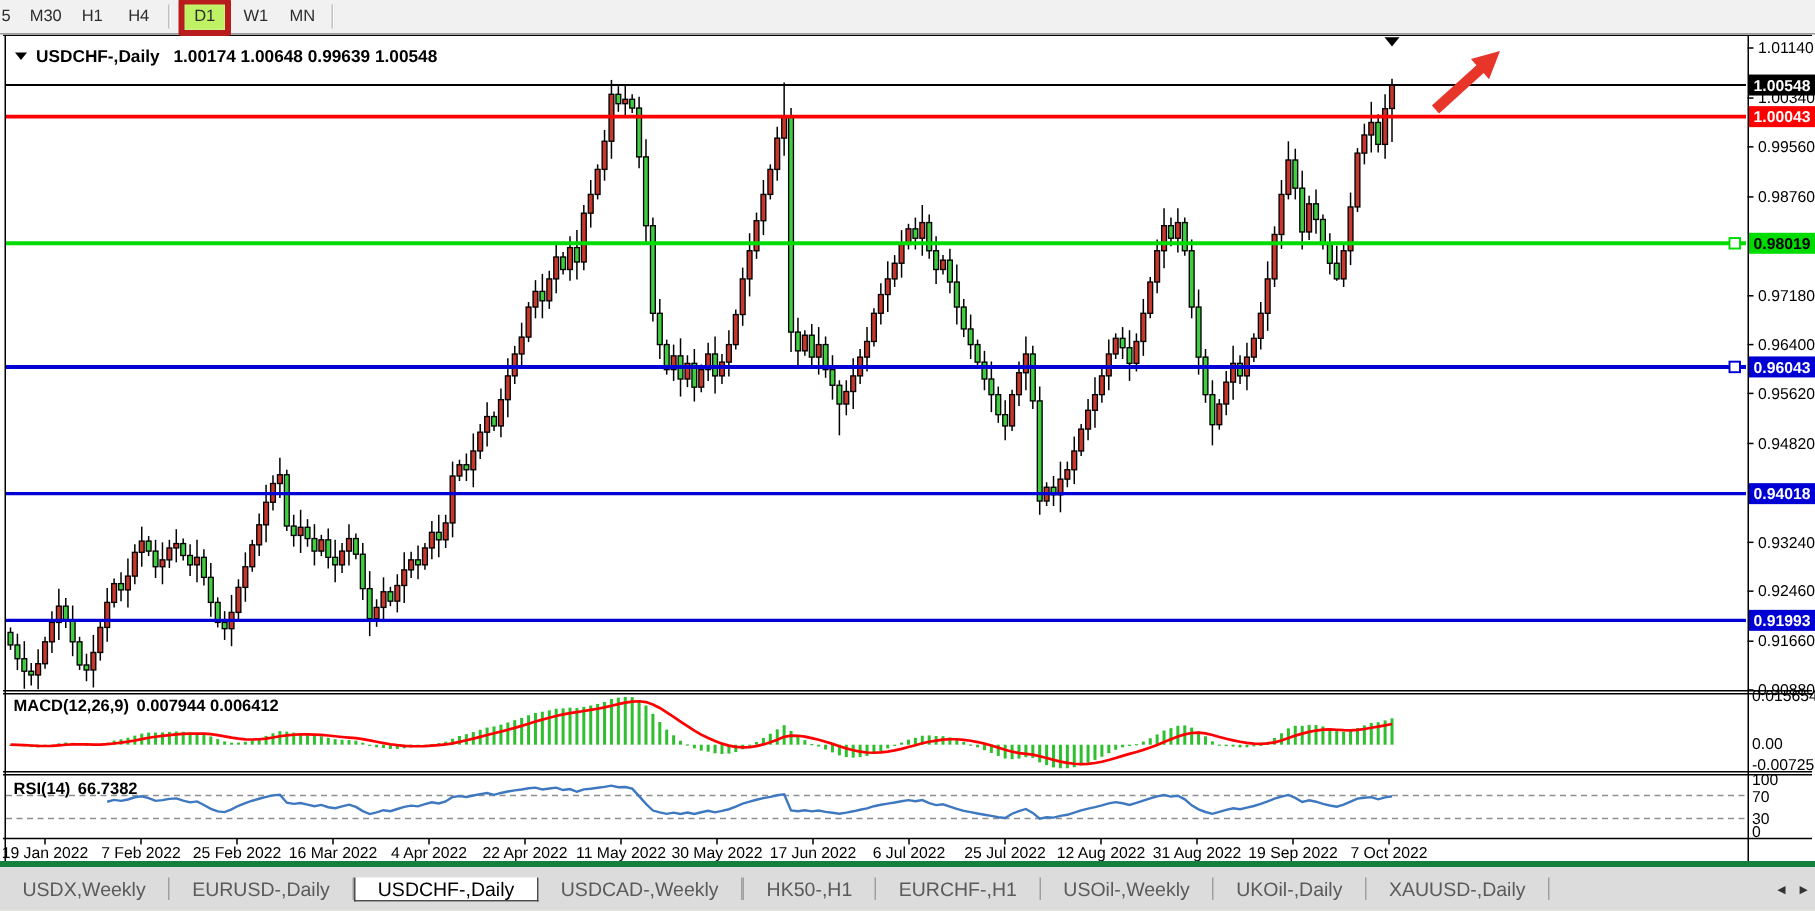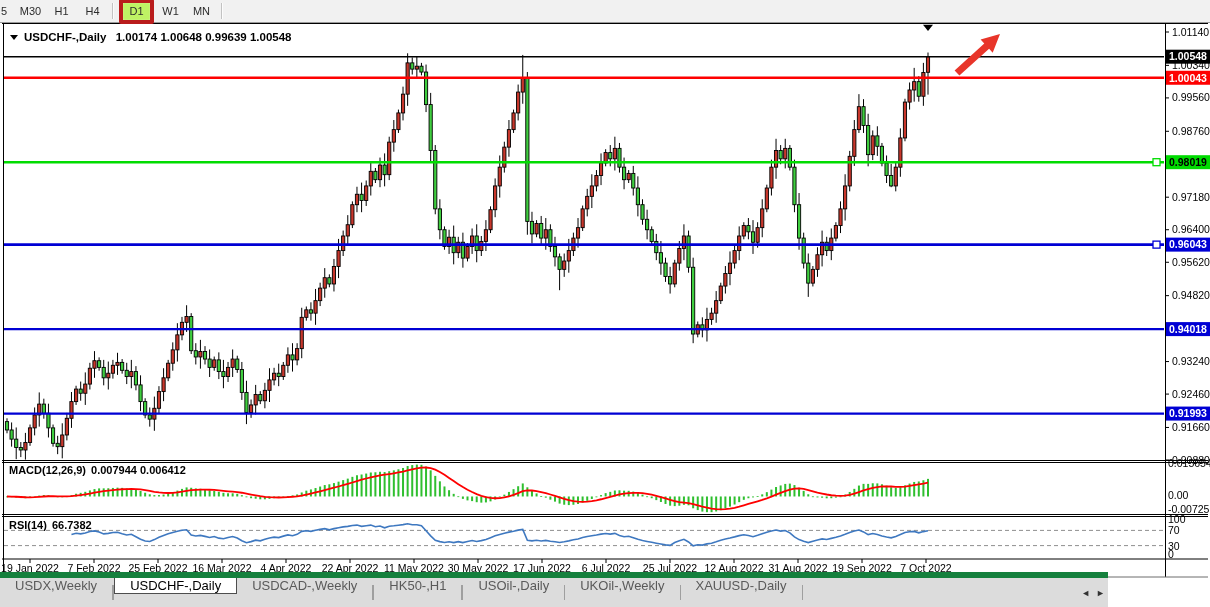--- a/index.html
+++ b/index.html
@@ -7,22 +7,22 @@
   #app{position:relative;width:1210px;height:607px;background:#fff;}
   
   #toolbar{position:absolute;top:0;left:0;width:1210px;height:22px;background:#f1f1f1;
     border-bottom:1px solid #9a9a9a;display:flex;align-items:center;z-index:3;}
   .tf-btn{height:17px;min-width:27px;margin:0 1px;display:flex;align-items:center;justify-content:center;
     font-size:11px;color:#2c2c2c;border:1px solid transparent;border-radius:2px;cursor:default;}
   .tf-btn.first{min-width:12px;margin-left:0;padding-left:0;justify-content:flex-start;}
   .tf-btn.active{background:#bef264;border:4px solid #b91c1c;box-shadow:inset 0 0 1px #fff;}
   .tb-sep{width:1px;height:16px;background:#c2c2c2;border-right:1px solid #fcfcfc;margin:0 4px;}
   
-  #tabbar{position:absolute;left:0;bottom:0;width:1108px;height:29px;background:#dcdcdc;
-    border-top:6px solid #15803d;display:flex;align-items:flex-start;z-index:3;}
+  #tabbar{position:absolute;left:0;bottom:0;width:1210px;height:29px;background:#dcdcdc;
+    border-top:4px solid #15803d;display:flex;align-items:center;z-index:3;}
   .tab{display:flex;align-items:center;padding:0 15px;font-size:13px;color:#5a5a5a;white-space:nowrap;cursor:default;}
   .tab.active{background:#ffffff;color:#000;border-left:1px solid #4d4d4d;border-right:1px solid #4d4d4d;
     border-bottom:1px solid #4d4d4d;margin-top:0;font-weight:400;}
   .tab-sep{width:1px;align-self:center;height:15px;background:#9f9f9f;}
   #tab-scroll{position:absolute;right:3px;top:0;height:29px;display:flex;align-items:center;gap:6px;
     font-size:9px;color:#333;}
   #tab-scroll span{cursor:default;}
   
   #chart-svg{position:absolute;top:0;left:0;z-index:1;}
   text{font-family:"Liberation Sans","DejaVu Sans",sans-serif;}
@@ -779,31 +779,33 @@
     </text>
 
     <text x="9" y="529" font-size="11" font-weight="bold" fill="#000">
       <tspan>RSI(14)</tspan><tspan dx="5">66.7382</tspan>
     </text>
   </svg>
 
   <div id="tabbar">
     <div class="tab">USDX,Weekly</div>
       <div class="tab-sep"></div>
+      <div class="tab">EURUSD-,Daily</div>
       <div class="tab-sep"></div>
       <div class="tab active">USDCHF-,Daily</div>
       <div class="tab">USDCAD-,Weekly</div>
       <div class="tab-sep"></div>
       <div class="tab-sep"></div>
       <div class="tab">HK50-,H1</div>
       <div class="tab-sep"></div>
+      <div class="tab">EURCHF-,H1</div>
       <div class="tab-sep"></div>
-      <div class="tab">USOil-,Daily</div>
+      <div class="tab">USOil-,Weekly</div>
       <div class="tab-sep"></div>
-      <div class="tab">UKOil-,Weekly</div>
+      <div class="tab">UKOil-,Daily</div>
       <div class="tab-sep"></div>
       <div class="tab">XAUUSD-,Daily</div>
       <div class="tab-sep"></div>
       <div id="tab-scroll">
       <span>◄</span>
       <span>►</span>
     </div>
   </div>
 </div>
 

